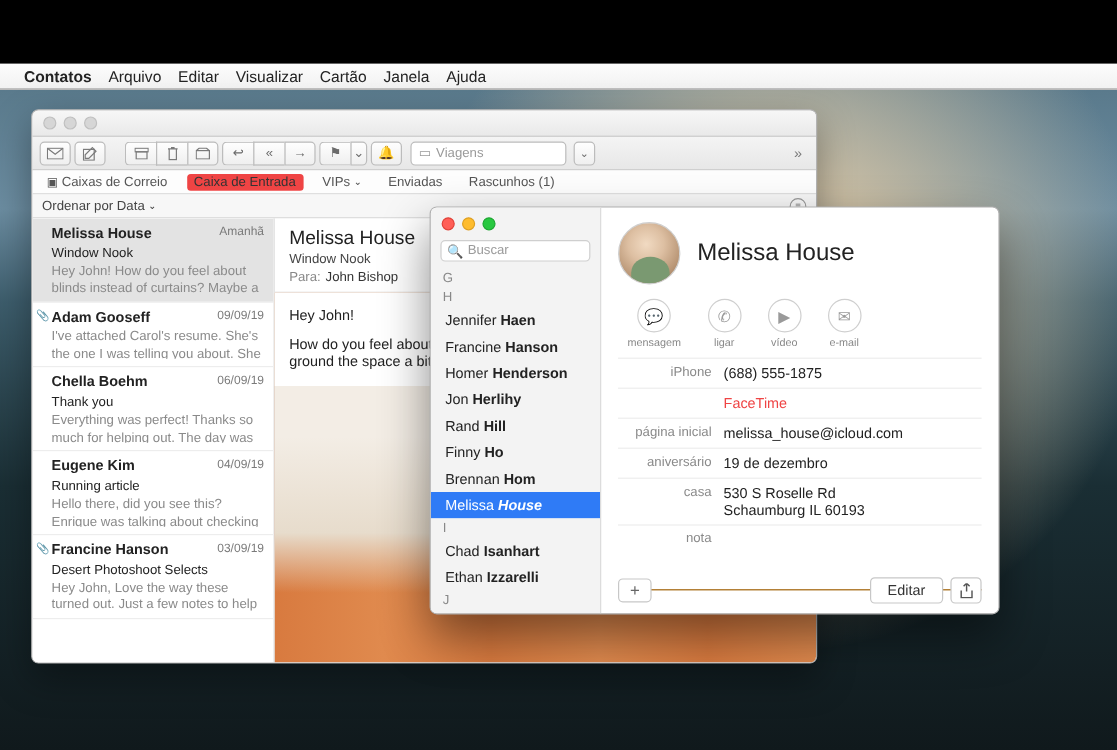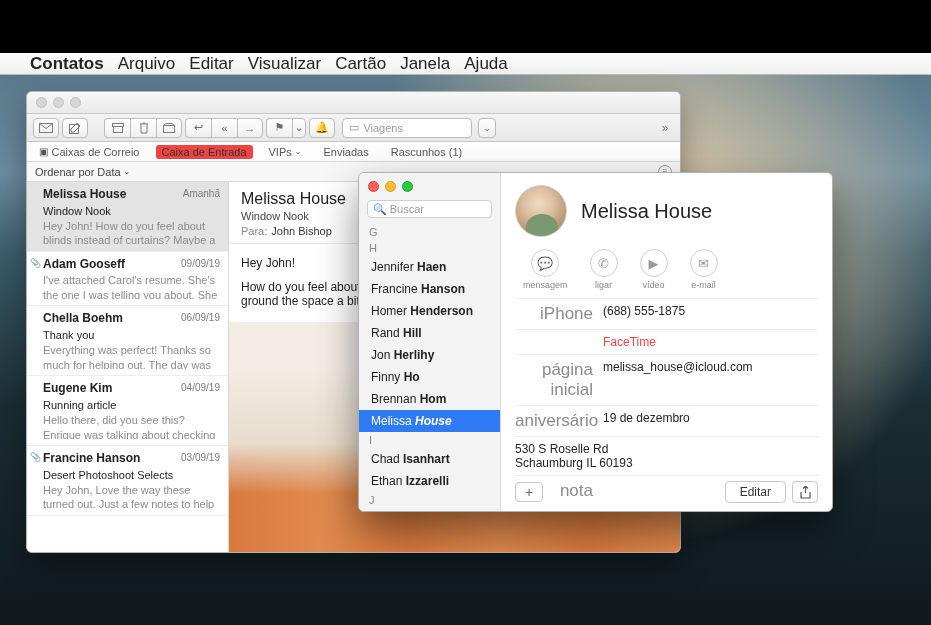--- a/index.html
+++ b/index.html
@@ -2,21 +2,21 @@
 <html><head>
 <meta charset="utf-8">
 <style>
 * { margin:0; padding:0; box-sizing:border-box; font-family:-apple-system,"Helvetica Neue",Helvetica,Arial,sans-serif; }
 body { width:931px; height:625px; overflow:hidden; position:relative; background:#000; }
 
 
 .topbar-black { position:absolute; top:0; left:0; width:931px; height:53px; background:#000; }
 
 
-.menubar { position:absolute; top:53px; left:0; width:931px; height:22px; background:linear-gradient(#fdfdfd,#f1f1f1); border-bottom:1px solid #b9b9b9; display:flex; align-items:center; font-size:17px; color:#232323; padding-left:18px; }
+.menubar { position:absolute; top:53px; left:0; width:931px; height:22px; background:linear-gradient(#fdfdfd,#f1f1f1); border-bottom:1px solid #b9b9b9; display:flex; align-items:center; font-size:13px; color:#232323; padding-left:8px; }
 .menubar .apple { font-size:14px; margin-right:12px; }
 .menubar span { margin-right:14px; cursor:default; }
 .menubar .bold { font-weight:700; }
 
 
 .desktop { position:absolute; top:75px; left:0; width:931px; height:550px;
   background:
     radial-gradient(circle at 70% 30%, #d8ceb8 0%, #c9bda3 12%, transparent 40%),
     linear-gradient(180deg,#5a7a8c 0%,#6b8ca0 18%,#3d5d6c 32%,#2b454f 46%,#1a2e34 60%,#10191c 100%);
 }
@@ -98,24 +98,24 @@
 .c-title { font-size:20px; color:#222; }
 
 .c-actions { display:flex; gap:22px; margin:12px 0 8px; justify-content:flex-start; padding-left:8px; }
 .c-act { display:flex; flex-direction:column; align-items:center; gap:3px; cursor:default;}
 .c-act-icon { width:28px; height:28px; border:1px solid #cfcfcf; border-radius:50%; display:flex; align-items:center; justify-content:center; color:#9a9a9a; font-size:13px; background:#fff;}
 .c-act-label { font-size:9px; color:#888; }
 
 .c-fields { font-size:12px; }
 .c-row { display:flex; padding:5px 0; border-top:1px solid #ededed; }
 .c-row:first-child { border-top:1px solid #ededed; }
-.c-row .k { width:88px; text-align:right; color:#8a8a8a; padding-right:10px; font-size:17px;}
+.c-row .k { width:88px; text-align:right; color:#8a8a8a; padding-right:10px; font-size:11px;}
 .c-row .v { flex:1; color:#222; }
 .c-row .v.dim { color:#ef4444; }
-.c-row-note { border-bottom:6px solid #a16207; padding-bottom:20px;}
+.c-row-note { border-bottom:1px solid #a16207; padding-bottom:36px;}
 
 .c-footer { position:absolute; bottom:8px; left:14px; right:14px; display:flex; align-items:center;}
 .c-add { width:28px; height:20px; border:1px solid #c7c7c7; border-radius:4px; background:#fff; display:flex; align-items:center; justify-content:center; font-size:14px; color:#666;}
 .c-footer-spacer { flex:1; }
 .c-edit { height:22px; padding:0 14px; border:1px solid #c7c7c7; border-radius:4px; background:#fff; font-size:12px; color:#333; display:flex; align-items:center;}
 .c-share { width:26px; height:22px; border:1px solid #c7c7c7; border-radius:4px; background:#fff; margin-left:6px; display:flex; align-items:center; justify-content:center; font-size:12px; color:#555;}
 
 
 .callout { position:absolute; width:1px; background:#000; top:33px; height:24px;}
 </style>
@@ -290,22 +290,22 @@
         <span>🔍</span>
         <span placeholder="Buscar">Buscar</span>
       </div>
       <div class="c-list">
         <div class="c-letter">G</div>
         <div class="c-letter">H</div>
         <div id="clist-h">
             <div class="c-name">Jennifer <span class="surname">Haen</span></div>
             <div class="c-name">Francine <span class="surname">Hanson</span></div>
             <div class="c-name">Homer <span class="surname">Henderson</span></div>
+            <div class="c-name">Jon <span class="surname">Herlihy</span></div>
             <div class="c-name">Rand <span class="surname">Hill</span></div>
-            <div class="c-name">Jon <span class="surname">Herlihy</span></div>
             <div class="c-name">Finny <span class="surname">Ho</span></div>
             <div class="c-name">Brennan <span class="surname">Hom</span></div>
             <div class="c-name selected">Melissa <span class="surname">House</span></div>
           </div>
         <div class="c-letter">I</div>
         <div id="clist-i">
             <div class="c-name">Chad <span class="surname">Isanhart</span></div>
             <div class="c-name">Ethan <span class="surname">Izzarelli</span></div>
           </div>
         <div class="c-letter">J</div>
@@ -348,20 +348,21 @@
           </div>
         <div class="c-row">
             <div class="k">página inicial</div>
             <div class="v">melissa_house@icloud.com</div>
           </div>
         <div class="c-row">
             <div class="k">aniversário</div>
             <div class="v">19 de dezembro</div>
           </div>
         <div class="c-row">
+            <div class="k">casa</div>
             <div class="v">
               <div>530 S Roselle Rd</div>
               <div>Schaumburg IL 60193</div>
             </div>
           </div>
         <div class="c-row c-row-note">
             <div class="k">nota</div>
             <div class="v"></div>
           </div>
       </div>

